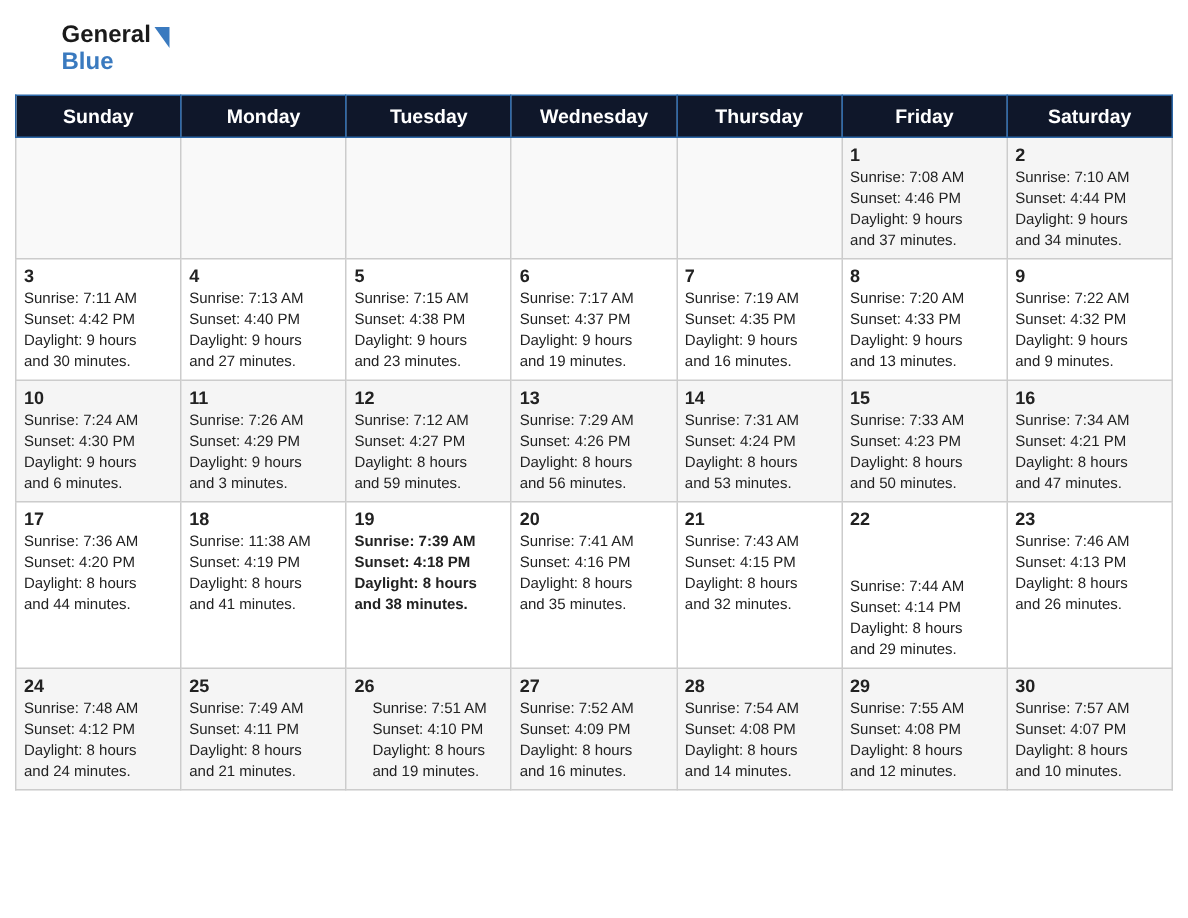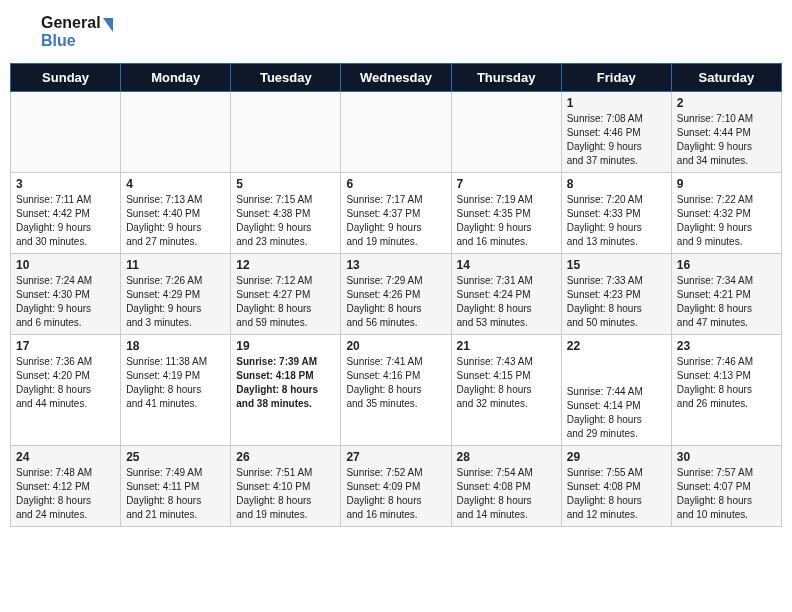--- a/index.html
+++ b/index.html
@@ -292,21 +292,21 @@
         </td>
         <td>
           <span class="day-num">25</span>
           <div class="day-info" style="white-space: pre-line;">Sunrise: 7:49 AM
 Sunset: 4:11 PM
 Daylight: 8 hours
 and 21 minutes.</div>
         </td>
         <td>
           <span class="day-num">26</span>
-          <div class="day-info" style="white-space: pre-line;">Sunrise: 7:51 AM
+          <div class="day-info" style="white-space: pre-line; margin-left: 12px;">Sunrise: 7:51 AM
 Sunset: 4:10 PM
 Daylight: 8 hours
 and 19 minutes.</div>
         </td>
         <td>
           <span class="day-num">27</span>
           <div class="day-info" style="white-space: pre-line;">Sunrise: 7:52 AM
 Sunset: 4:09 PM
 Daylight: 8 hours
 and 16 minutes.</div>

